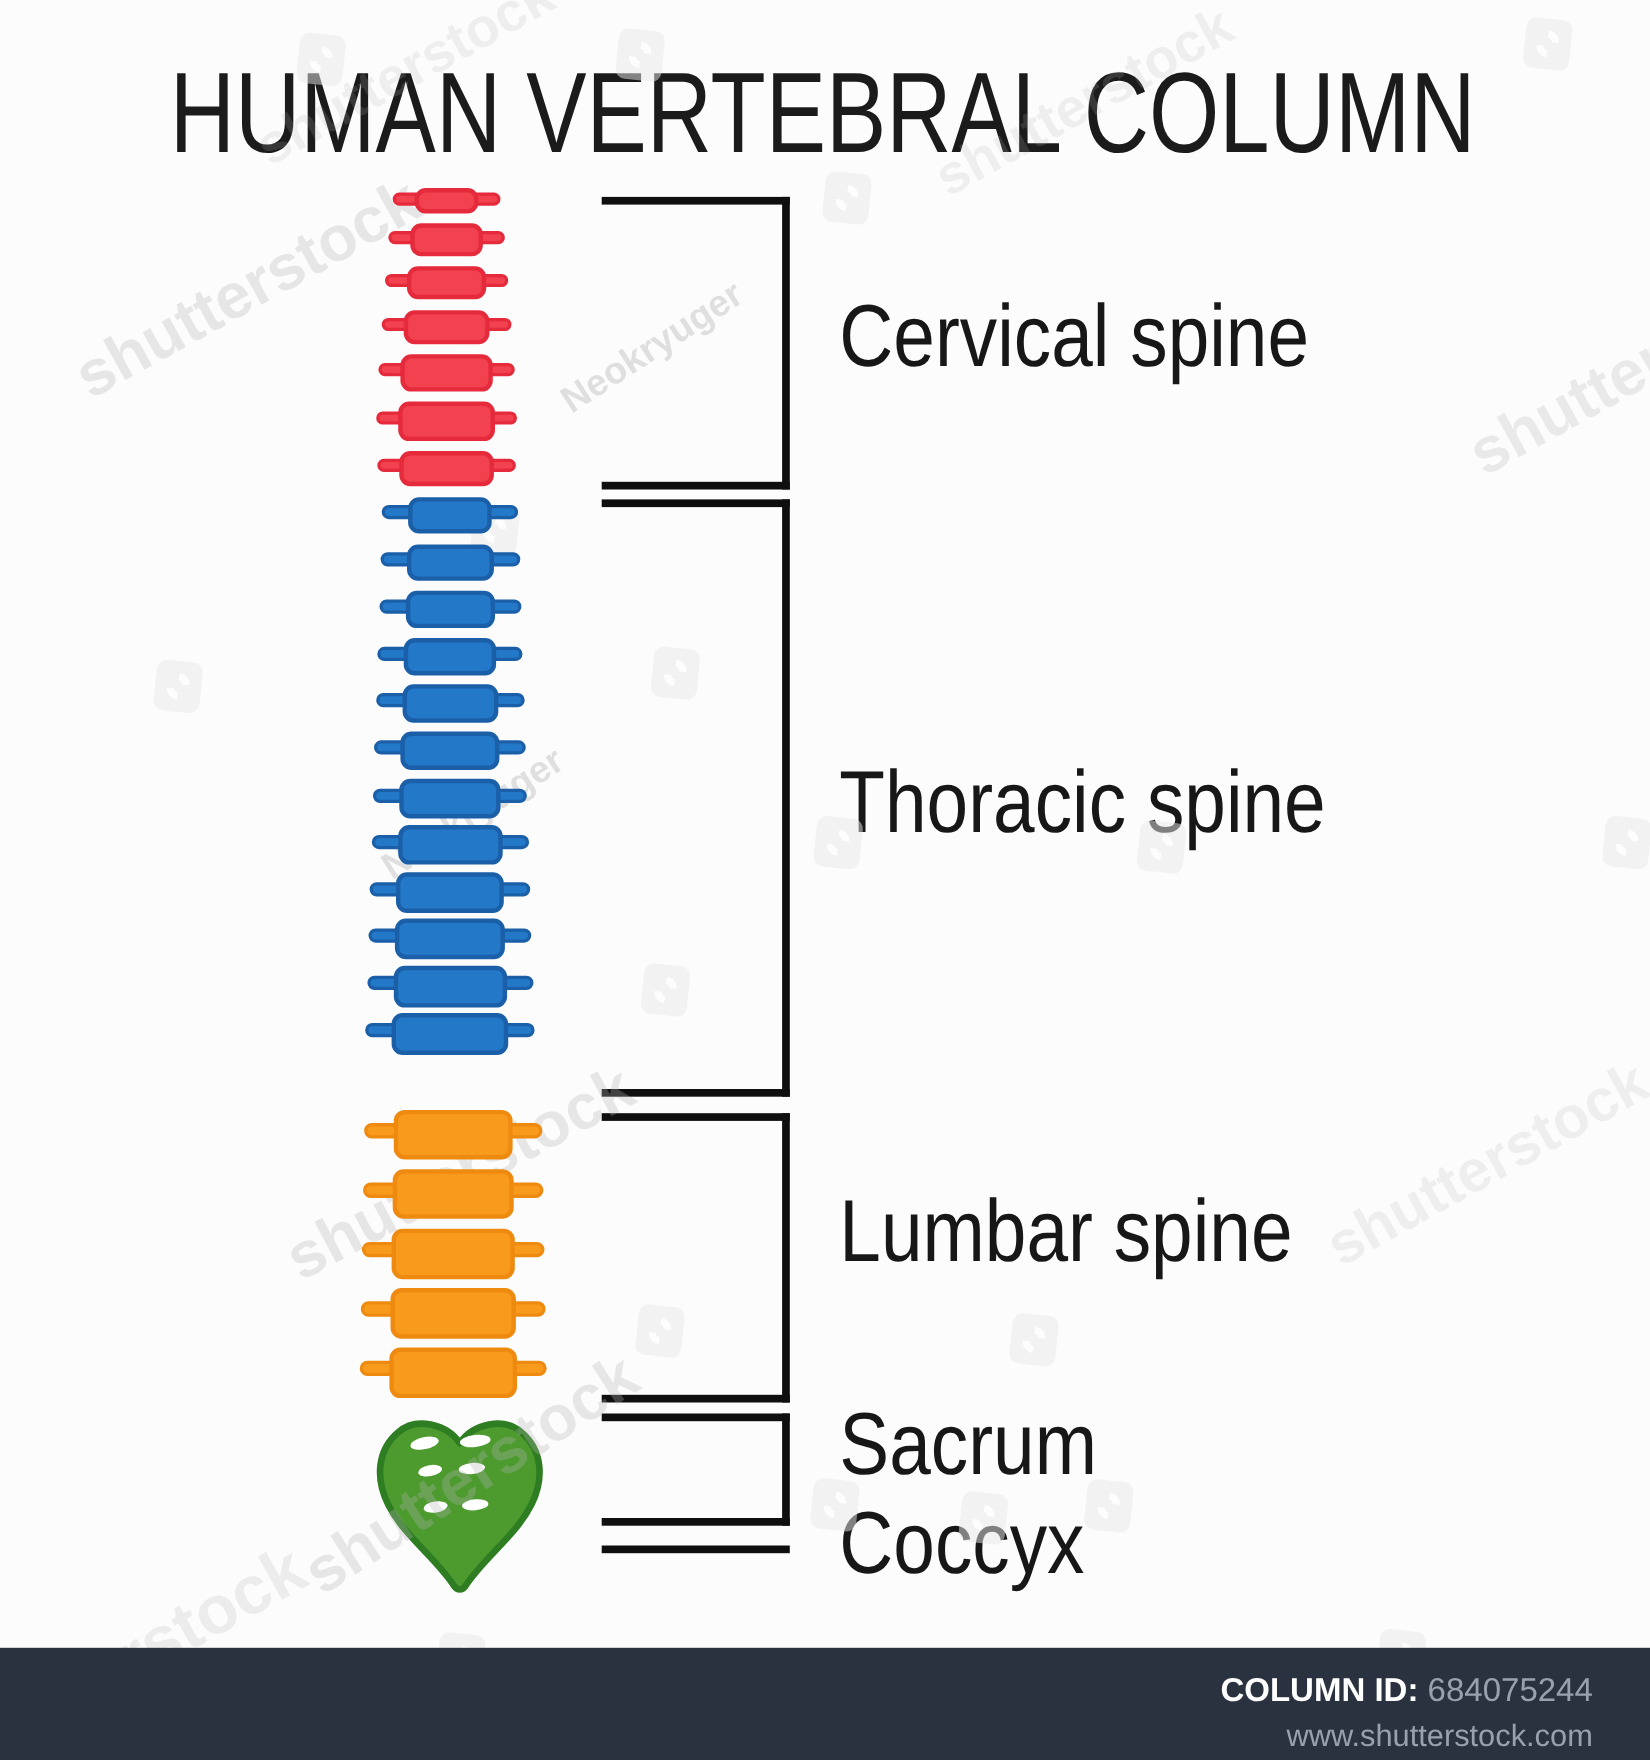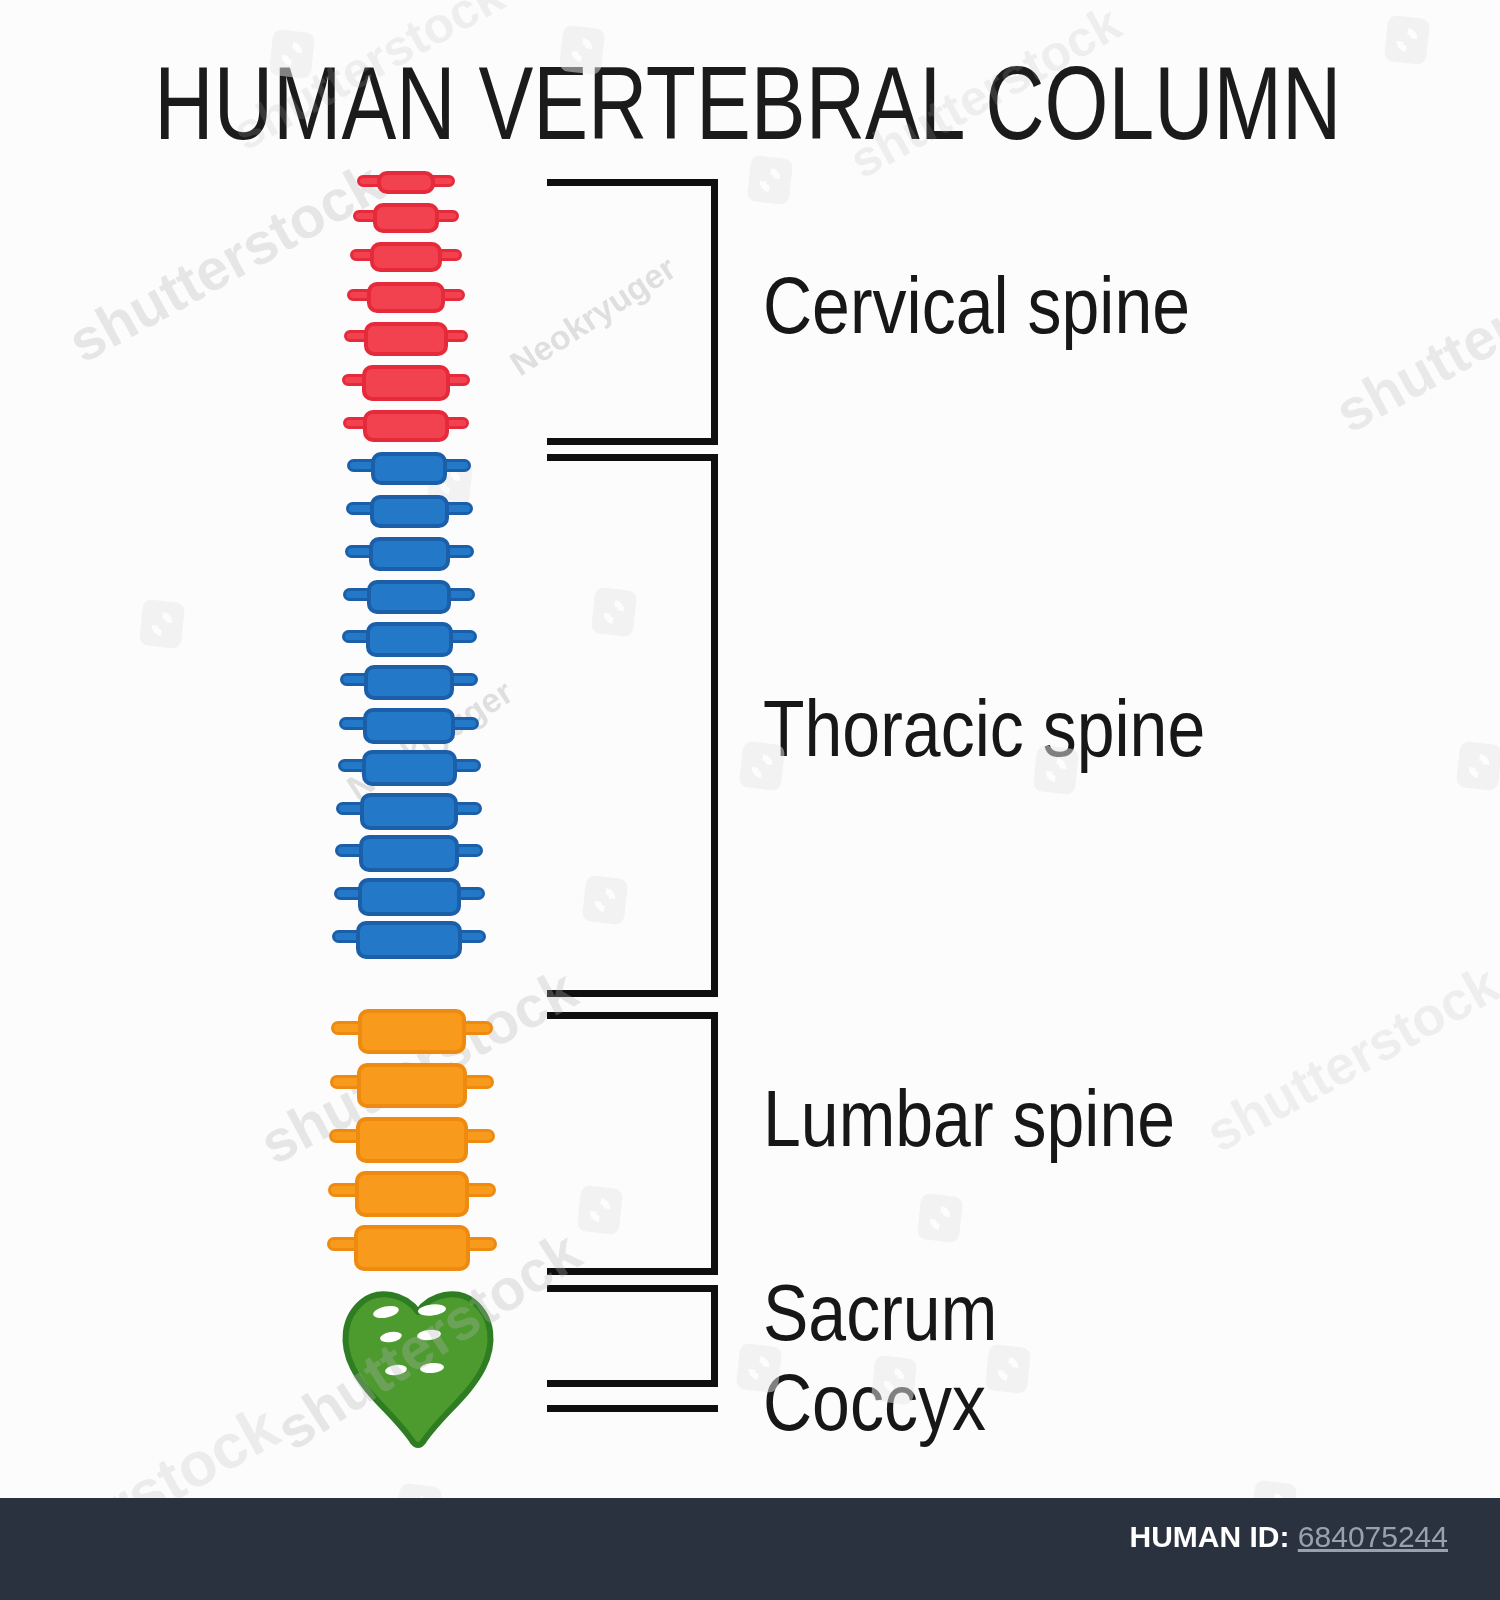--- a/index.html
+++ b/index.html
@@ -24,21 +24,21 @@
   
   .footer{position:absolute;left:0;top:1498px;width:1500px;height:102px;background:#2B323F;}
   .logo{position:absolute;left:54px;top:18px;font-size:58px;font-weight:700;color:#ffffff;
         letter-spacing:-1px;white-space:nowrap;}
   .logo .shutter-o{display:inline-block;width:41px;height:41px;vertical-align:-2px;margin:0 1px;}
   .logo sup{font-size:17px;vertical-align:28px;margin-left:3px;font-weight:400;}
   .meta{position:absolute;right:52px;top:22px;text-align:right;}
   .meta .line1{font-size:30px;color:#ffffff;font-weight:700;}
   .meta .line1 .muted{font-weight:400;}
   .meta .line2{font-size:28px;margin-top:8px;}
-  .muted{color:#99A1AE;text-decoration:underline;}
+  .muted{color:#99A1AE;}
 </style>
 </head>
 <body>
 
 <div class="canvas">
 
   <div class="title">HUMAN VERTEBRAL COLUMN</div>
 
   <div>
     <div id="sec-cervical">
@@ -292,19 +292,20 @@
       <div class="wm-tile" style="left: 872px; top: 1356px; width: 44px; height: 48px; opacity: 0.5; transform: rotate(6deg);"><svg width="44" height="48" viewBox="0 0 44 48">
           <rect x="1" y="1" width="42" height="46" rx="9" fill="#e9e9e9"></rect>
           <path d="M22 12 a10 10 0 0 1 10 10 h-6.6 a3.8 3.8 0 0 0 -3.8 -3.8 z" fill="#fff"></path>
           <path d="M22 36 a10 10 0 0 1 -10 -10 h6.6 a3.8 3.8 0 0 0 3.8 3.8 z" fill="#fff"></path>
         </svg></div>
     </div>
 
   <div class="footer">
     <div class="meta">
       <div class="line1">
-        <span>HUMAN ID:</span>
+        <span>COLUMN ID:</span>
         <span class="muted">684075244</span>
       </div>
+      <div class="line2 muted">www.shutterstock.com</div>
     </div>
   </div>
 
 </div>
 
 </body></html>

